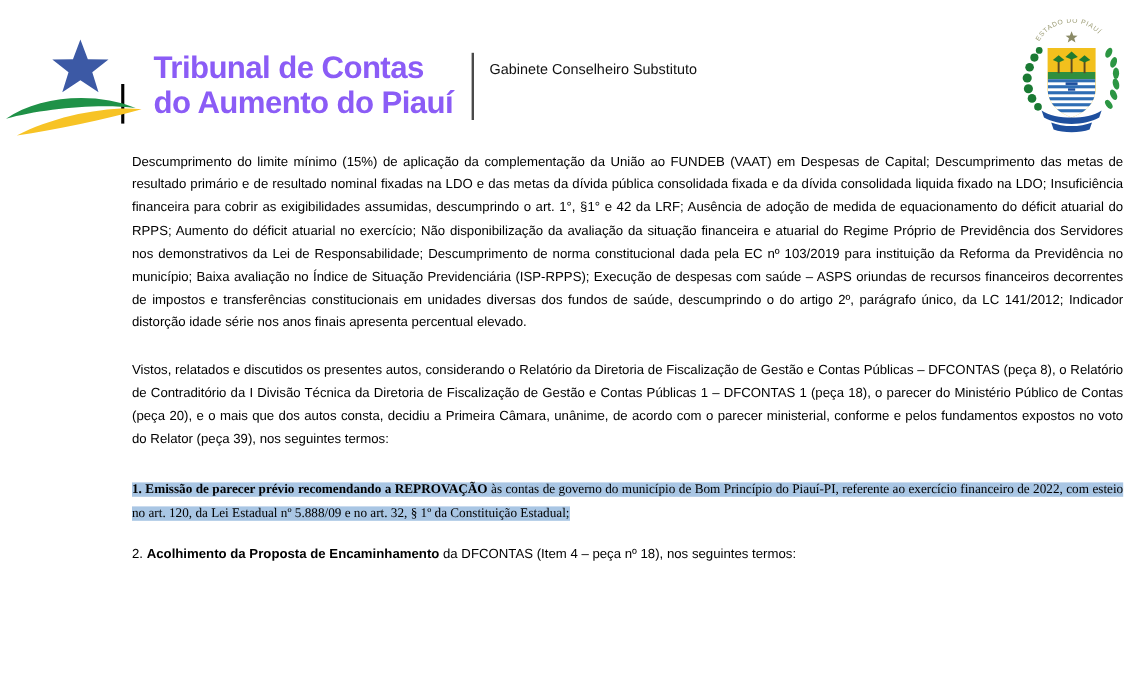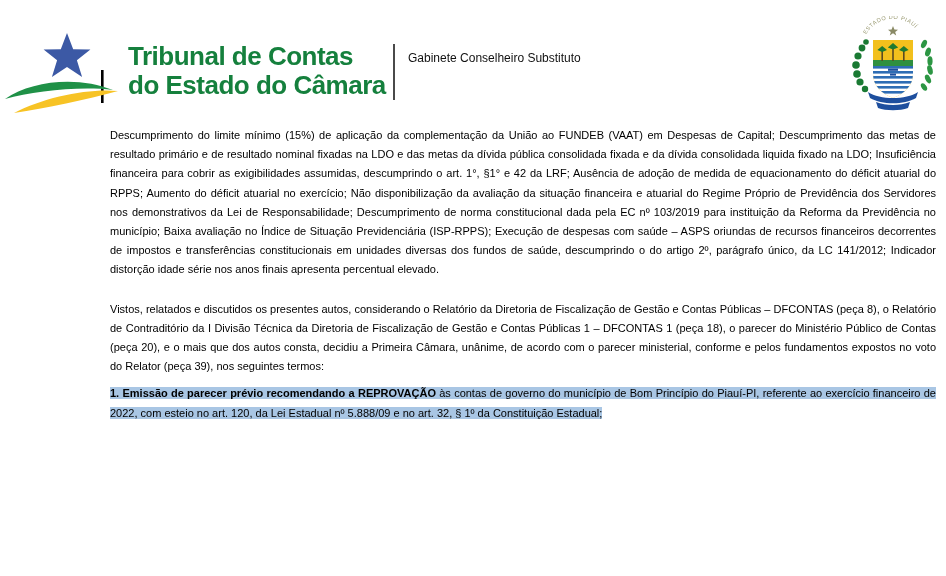--- a/index.html
+++ b/index.html
@@ -10,61 +10,61 @@
     color:#000;
   }
   .page { position:relative; width:946px; height:576px; background:#fff; }
 
   
   .header { position:relative; width:946px; height:118px; }
   .logo-svg { position:absolute; left:4px; top:30px; }
   .org-title {
     position:absolute; left:128px; top:42px;
     font-size:26px; font-weight:bold; line-height:29px;
-    color:#15803d; letter-spacing:-0.5px;
+    color:#8b5cf6; letter-spacing:-0.5px;
   }
   .header-divider {
     position:absolute; left:393px; top:44px;
     width:2px; height:56px; background:#4a4a4a;
   }
   .office {
     position:absolute; left:408px; top:46px;
     font-size:12px; line-height:24px; color:#111;
   }
   .crest-svg { position:absolute; left:846px; top:16px; }
 
   
   .doc-body {
     position:absolute; left:110px; top:126px; width:826px;
     font-size:11px; line-height:19.2px; text-align:justify; color:#000;
   }
   .doc-body p { margin:0 0 20px 0; }
-  p.decision-intro { margin-bottom:8px; }
-  p.decision-item-1 { margin-bottom:15px; }
+  p.decision-intro { margin-bottom:23px; }
+  p.decision-item-1 { margin-bottom:15px;font-family:Liberation Serif, serif; }
   p.decision-item-2 { margin-bottom:0; }
   .hl { background:#a9c6e4; }
   b { font-weight:bold; }
 </style>
 </head>
 <body>
 
 <div class="page">
 
   <div class="header">
 
     <svg class="logo-svg" width="118" height="86" viewBox="0 0 118 86" aria-hidden="true">
       <polygon points="63,3 69.2,19.3 86.4,19.6 72.9,30.2 78.1,46.9 63,36.9 47.9,46.9 53.1,30.2 39.6,19.6 56.8,19.3" fill="#3c59a5"></polygon>
       <rect x="97" y="40" width="2.6" height="33" fill="#000"></rect>
       <path d="M1 69 C 28 50, 75 46, 109 60 C 76 56, 30 61, 1 69 Z" fill="#1f9147"></path>
       <path d="M10 83 C 40 67, 85 58, 114 61 C 82 70, 42 78, 10 83 Z" fill="#f7c325"></path>
     </svg>
 
     <div class="org-title">
       <div>Tribunal de Contas</div>
-      <div>do Estado do Câmara</div>
+      <div>do Aumento do Piauí</div>
     </div>
 
     <div class="header-divider"></div>
 
     <div class="office">
       <div>Gabinete Conselheiro Substituto</div>
     </div>
 
     <svg class="crest-svg" width="94" height="98" viewBox="0 0 94 98" aria-hidden="true">
       <defs>
@@ -131,15 +131,16 @@
   </div>
 
   <div class="doc-body">
 
     <p>Descumprimento do limite mínimo (15%) de aplicação da complementação da União ao FUNDEB (VAAT) em Despesas de Capital; Descumprimento das metas de resultado primário e de resultado nominal fixadas na LDO e das metas da dívida pública consolidada fixada e da dívida consolidada liquida fixado na LDO; Insuficiência financeira para cobrir as exigibilidades assumidas, descumprindo o art. 1°, §1° e 42 da LRF; Ausência de adoção de medida de equacionamento do déficit atuarial do RPPS; Aumento do déficit atuarial no exercício; Não disponibilização da avaliação da situação financeira e atuarial do Regime Próprio de Previdência dos Servidores nos demonstrativos da Lei de Responsabilidade; Descumprimento de norma constitucional dada pela EC nº 103/2019 para instituição da Reforma da Previdência no município; Baixa avaliação no Índice de Situação Previdenciária (ISP-RPPS); Execução de despesas com saúde – ASPS oriundas de recursos financeiros decorrentes de impostos e transferências constitucionais em unidades diversas dos fundos de saúde, descumprindo o do artigo 2º, parágrafo único, da LC 141/2012; Indicador distorção idade série nos anos finais apresenta percentual elevado.</p>
 
     <p class="decision-intro">Vistos, relatados e discutidos os presentes autos, considerando o Relatório da Diretoria de Fiscalização de Gestão e Contas Públicas – DFCONTAS (peça 8), o Relatório de Contraditório da I Divisão Técnica da Diretoria de Fiscalização de Gestão e Contas Públicas 1 – DFCONTAS 1 (peça 18), o parecer do Ministério Público de Contas (peça 20), e o mais que dos autos consta, decidiu a Primeira Câmara, unânime, de acordo com o parecer ministerial, conforme e pelos fundamentos expostos no voto do Relator (peça 39), nos seguintes termos:</p>
 
     <p class="decision-item-1"><span class="hl"><b>1.</b> <b>Emissão de parecer prévio recomendando a REPROVAÇÃO</b><span> às contas de governo do município de Bom Princípio do Piauí-PI, referente ao exercício financeiro de 2022, com esteio no art. 120, da Lei Estadual nº 5.888/09 e no art. 32, § 1º da Constituição Estadual;</span></span></p>
 
+    <p class="decision-item-2"><span>2.</span> <b>Acolhimento da Proposta de Encaminhamento</b><span> da DFCONTAS (Item 4 – peça nº 18), nos seguintes termos:</span></p>
 
   </div>
 </div>
 
 </body></html>

